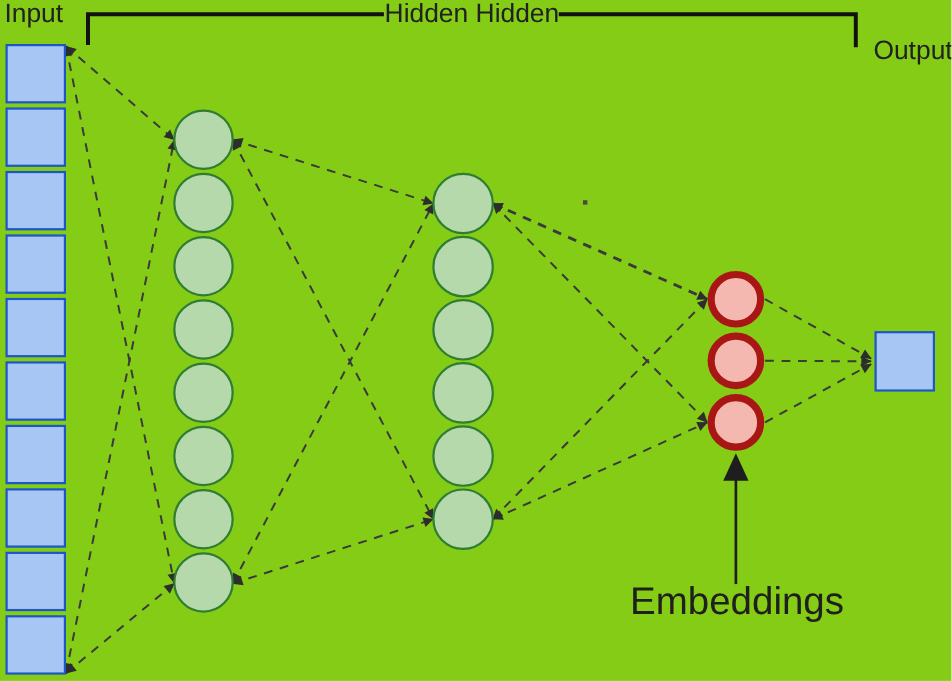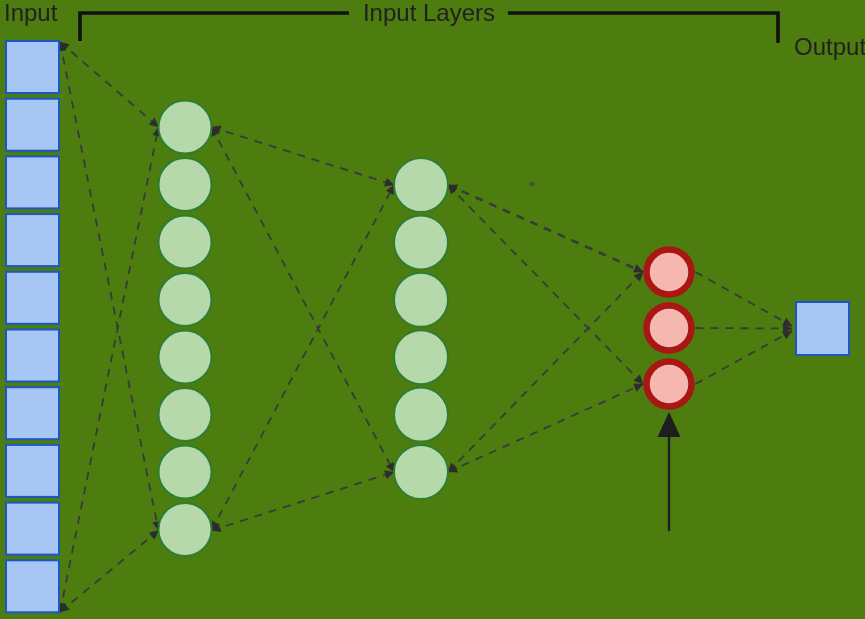--- a/index.html
+++ b/index.html
@@ -1,17 +1,17 @@
 <!DOCTYPE html>
 <html><head>
 <meta charset="utf-8">
 <style>
   html,body{margin:0;padding:0;background:#ffffff;}
   #canvas{
-    position:relative;width:865px;height:619px;background:#4d7c0f;overflow:hidden;
+    position:relative;width:865px;height:619px;background:#84cc16;overflow:hidden;
     font-family:"Liberation Sans",sans-serif;
   }
   .lbl{position:absolute;color:#212121;white-space:nowrap;line-height:1.1;}
   .lbl-small{font-size:24px;}
   #input-label{left:4px;top:0px;}
   #hidden-label{left:429px;top:0px;transform:translateX(-50%);}
   #output-label{left:794px;top:1px;margin-top:33px;}
   #embeddings-label{left:670px;top:528px;transform:translateX(-50%);font-size:35px;color:#1f1f1f;}
   svg{position:absolute;left:0;top:0;}
 </style>
@@ -85,15 +85,16 @@
 
     <g>
       <line x1="669" y1="531" x2="669" y2="434" stroke="#1e1e1e" stroke-width="2.4"></line>
       <polygon points="669,412 657.5,437 680.5,437" fill="#1e1e1e"></polygon>
     </g>
 
     <rect x="530" y="182" width="4" height="4" fill="#4a4a4a"></rect>
   </svg>
 
   <div class="lbl lbl-small" id="input-label">Input</div>
-  <div class="lbl lbl-small" id="hidden-label">Input Layers</div>
+  <div class="lbl lbl-small" id="hidden-label">Hidden Hidden</div>
   <div class="lbl lbl-small" id="output-label">Output</div>
+  <div class="lbl" id="embeddings-label">Embeddings</div>
 </div>
 
 </body></html>

